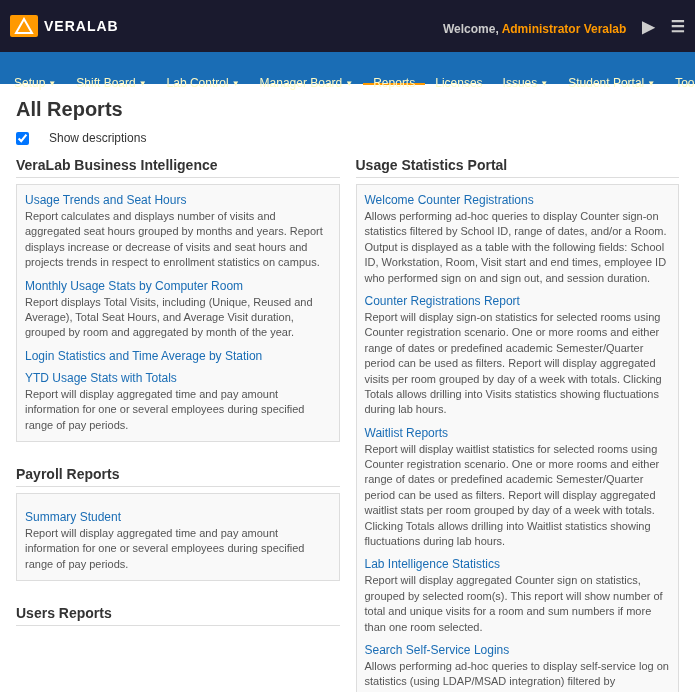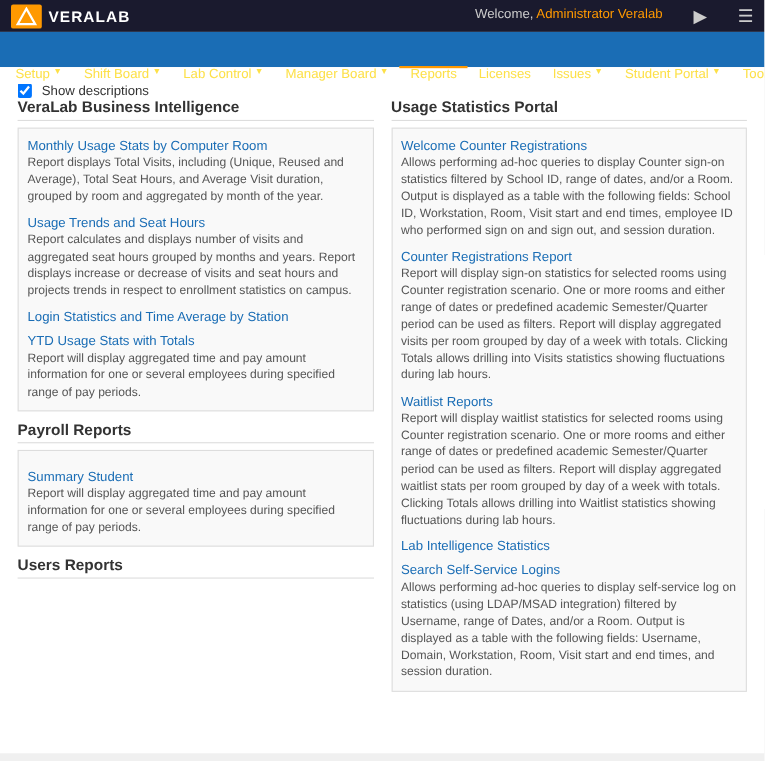--- a/index.html
+++ b/index.html
@@ -6,21 +6,21 @@
     body { font-family: Arial, sans-serif; font-size: 12px; background: #f0f0f0; color: #333; }
 
     
     .top-bar {
       background: #1a1a2e;
       color: #fff;
       display: flex;
       align-items: center;
       justify-content: space-between;
       padding: 13px 10px;
-      height: 29px;
+      height: 52px;
     }
     .logo-area {
       display: flex;
       align-items: center;
       gap: 6px;
     }
     .logo-box {
       background: #f90;
       width: 28px;
       height: 22px;
@@ -33,46 +33,47 @@
       border-radius: 2px;
     }
     .logo-text {
       font-size: 14px;
       font-weight: bold;
       color: #fff;
       letter-spacing: 1px;
     }
     .top-right {
       display: flex;
-      align-items: flex-start;
-      gap: 28px;
-      font-size: 12px;
+      align-items: flex-end;
+      gap: 16px;
+      font-size: 12px;
+      font-weight: bold;
     }
     .welcome-text { color: #ccc; }
     .admin-link { color: #f90; text-decoration: none; }
     .top-icon {
       color: #ccc;
       font-size: 16px;
       cursor: pointer;
     }
 
     
     .nav-bar {
       background: #1a6db5;
       display: flex;
       align-items: stretch;
       height: 32px;
       padding: 0 4px;
     }
     .nav-item {
-      color: #fde047;
+      color: #fef9c3;
       font-size: 12px;
       padding: 0 10px;
       display: flex;
-      align-items: flex-start;
+      align-items: center;
       gap: 3px;
       cursor: pointer;
       white-space: nowrap;
       text-decoration: none;
       border-bottom: 2px solid transparent;
       margin-top: 31px;
     }
     .nav-item.active {
       border-bottom: 2px solid #f90;
       background: rgba(255,255,255,0.1);
@@ -83,42 +84,43 @@
     .main-content {
       background: #fff;
       padding: 14px 16px;
       min-height: calc(692px - 68px);
     }
 
     
     .show-desc {
       display: flex;
       align-items: center;
-      gap: 9px;
+      gap: 20px;
+      margin-bottom: 12px;
       font-size: 12px;
     }
     .show-desc input { cursor: pointer; }
 
     
     .page-title {
       font-size: 20px;
       font-weight: bold;
       color: #333;
       margin-bottom: 10px;
     }
 
     
     .reports-layout {
       display: grid;
       grid-template-columns: 1fr 1fr;
       gap: 16px;
     }
 
     .report-section {
-      margin-bottom: 8px;
+      margin-bottom: 24px;
     }
 
     .section-title {
       font-size: 14px;
       font-weight: bold;
       color: #333;
       margin-bottom: 6px;
       border-bottom: 1px solid #ddd;
       padding-bottom: 4px;
     }
@@ -178,45 +180,46 @@
   <a class="nav-item">Lab Control <span class="caret">▼</span></a>
   <a class="nav-item">Manager Board <span class="caret">▼</span></a>
   <a class="nav-item active">Reports</a>
   <a class="nav-item">Licenses</a>
   <a class="nav-item">Issues <span class="caret">▼</span></a>
   <a class="nav-item">Student Portal <span class="caret">▼</span></a>
   <a class="nav-item">Tools </a>
 </nav>
 
 <div class="main-content">
+  <h1 class="page-title">All Reports</h1>
 
   <div class="show-desc">
     <input type="checkbox" checked="" style="">
     <label>Show descriptions</label>
   </div>
 
   <div class="reports-layout">
 
     <div>
 
       <div class="report-section">
         <div class="section-title">VeraLab Business Intelligence</div>
         <div class="report-group">
 
           <div class="report-item">
+            <a class="report-link">Usage Trends and Seat Hours</a>
+            <div class="report-desc">Report calculates and displays number of visits and aggregated seat hours grouped by months and years. Report displays increase or decrease of visits and seat hours and projects trends in respect to enrollment statistics on campus.</div>
+          </div>
+
+          <div class="report-item">
             <a class="report-link">Monthly Usage Stats by Computer Room</a>
             <div class="report-desc">Report displays Total Visits, including (Unique, Reused and Average), Total Seat Hours, and Average Visit duration, grouped by room and aggregated by month of the year.</div>
           </div>
 
           <div class="report-item">
-            <a class="report-link">Usage Trends and Seat Hours</a>
-            <div class="report-desc">Report calculates and displays number of visits and aggregated seat hours grouped by months and years. Report displays increase or decrease of visits and seat hours and projects trends in respect to enrollment statistics on campus.</div>
-          </div>
-
-          <div class="report-item">
             <a class="report-link">Login Statistics and Time Average by Station</a>
           </div>
 
           <div class="report-item">
             <a class="report-link">YTD Usage Stats with Totals</a>
             <div class="report-desc">Report will display aggregated time and pay amount information for one or several employees during specified range of pay periods.</div>
           </div>
 
         </div>
       </div>
@@ -259,20 +262,21 @@
             <div class="report-desc">Report will display sign-on statistics for selected rooms using Counter registration scenario. One or more rooms and either range of dates or predefined academic Semester/Quarter period can be used as filters. Report will display aggregated visits per room grouped by day of a week with totals. Clicking Totals allows drilling into Visits statistics showing fluctuations during lab hours.</div>
           </div>
 
           <div class="report-item">
             <a class="report-link">Waitlist Reports</a>
             <div class="report-desc">Report will display waitlist statistics for selected rooms using Counter registration scenario. One or more rooms and either range of dates or predefined academic Semester/Quarter period can be used as filters. Report will display aggregated waitlist stats per room grouped by day of a week with totals. Clicking Totals allows drilling into Waitlist statistics showing fluctuations during lab hours.</div>
           </div>
 
           <div class="report-item">
             <a class="report-link">Lab Intelligence Statistics</a>
+            <div class="report-desc">Report will display aggregated Counter sign on statistics, grouped by selected room(s). This report will show number of total and unique visits for a room and sum numbers if more than one room selected.</div>
           </div>
 
           <div class="report-item">
             <a class="report-link">Search Self-Service Logins</a>
             <div class="report-desc">Allows performing ad-hoc queries to display self-service log on statistics (using LDAP/MSAD integration) filtered by Username, range of Dates, and/or a Room. Output is displayed as a table with the following fields: Username, Domain, Workstation, Room, Visit start and end times, and session duration.</div>
           </div>
 
         </div>
       </div>
 

